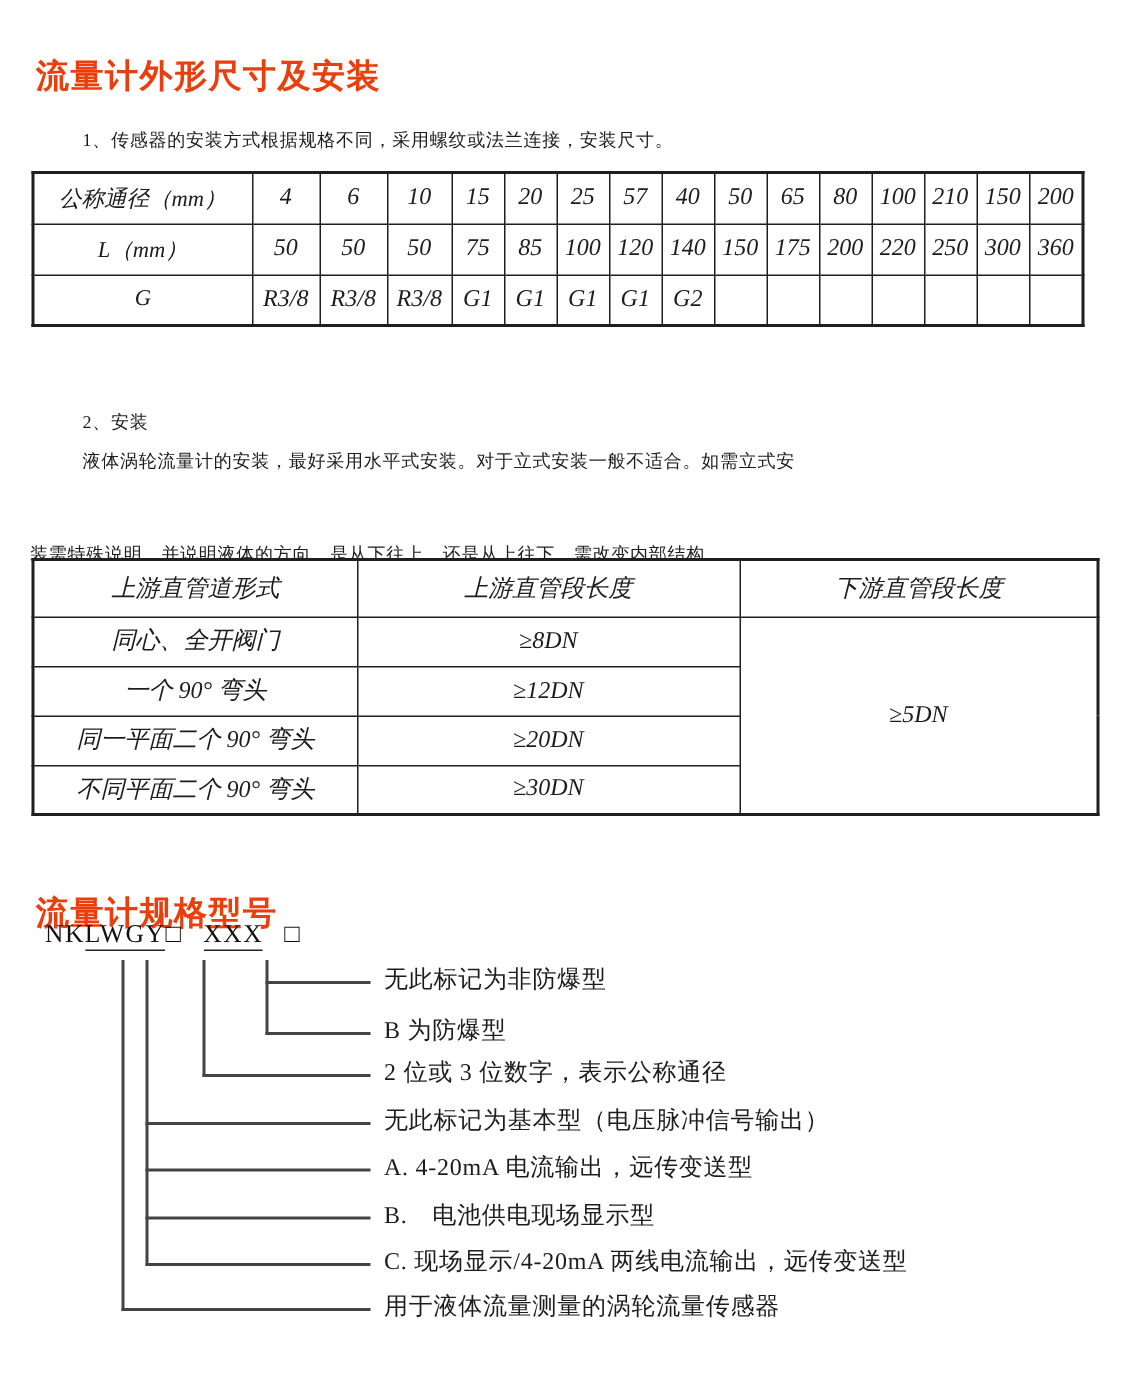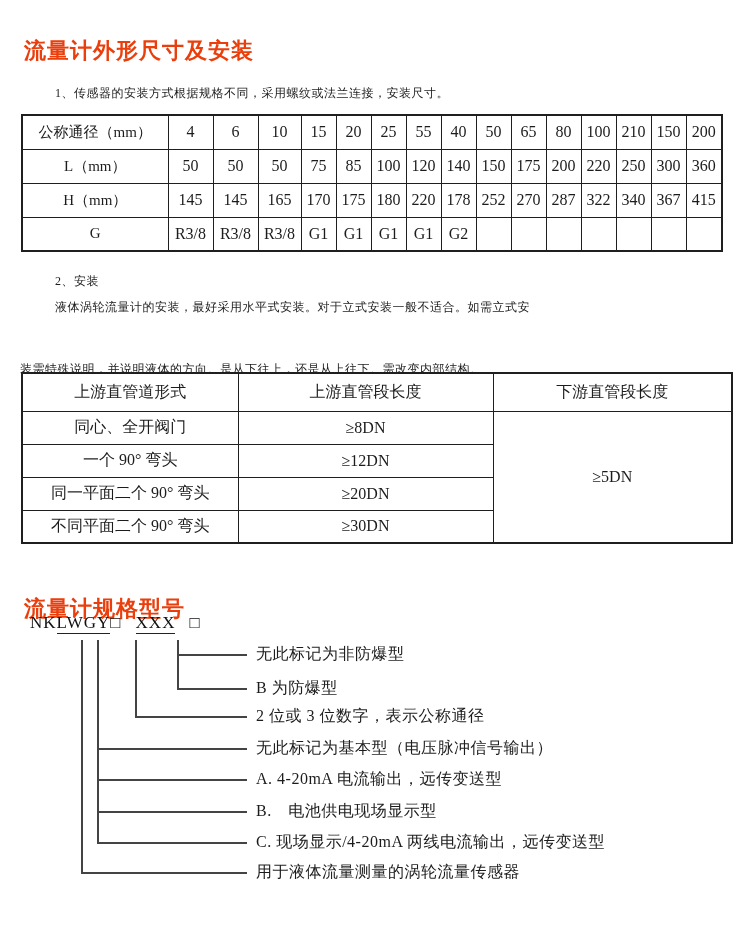--- a/index.html
+++ b/index.html
@@ -15,21 +15,21 @@
     font-size:22px; font-weight:700; color:#ea3e0c; letter-spacing:1px;
   }
   .h1 { top:36px; }
   .h2 { top:570px;margin-top:24px; }
   .body-text { position:absolute; font-size:12px; line-height:22px; color:#1c1c1c; letter-spacing:0.5px; }
   .p1 { left:55px; top:82px; }
   .sub2 { left:55px; top:270px; }
   .p2a { left:55px; top:296px; }
   .p2b { left:20px; top:338px;margin-top:20px; }
 
-  table { border-collapse:collapse; table-layout:fixed; position:absolute; background:#fff; }
+  table { border-collapse:collapse; table-layout:fixed; position:absolute; background:#fff;font-style:italic; }
   td { border:1px solid #1f1f1f; text-align:center; vertical-align:middle; font-size:16px; color:#1c1c1c; overflow:hidden; white-space:nowrap; }
   .dim-table { left:21px; top:114px; width:702px; border:2px solid #1f1f1f; }
   .dim-table td { height:34px; }
   .dim-table td.rowlabel { font-size:15px; }
   .pipe-table { left:21px; top:372px; width:710px; border:2px solid #1f1f1f; }
   .pipe-table td.hdr { height:38px; }
   .pipe-table td { height:33px; }
 
   .model-code { position:absolute; left:30px; top:613px; font-size:17px; letter-spacing:1px; color:#111; white-space:nowrap; }
   .model-code .u { border-bottom:1px solid #222; padding-bottom:1px; }
@@ -69,21 +69,21 @@
     </colgroup>
     <tbody>
         <tr>
       <td class="rowlabel">公称通径（mm）</td>
       <td>4</td>
       <td>6</td>
       <td>10</td>
       <td>15</td>
       <td>20</td>
       <td>25</td>
-      <td>55</td>
+      <td>57</td>
       <td>40</td>
       <td>50</td>
       <td>65</td>
       <td>80</td>
       <td>100</td>
       <td>210</td>
       <td>150</td>
       <td>200</td>
     </tr>
     <tr>
@@ -96,38 +96,20 @@
       <td>100</td>
       <td>120</td>
       <td>140</td>
       <td>150</td>
       <td>175</td>
       <td>200</td>
       <td>220</td>
       <td>250</td>
       <td>300</td>
       <td>360</td>
-    </tr>
-    <tr>
-      <td class="rowlabel">H（mm）</td>
-      <td>145</td>
-      <td>145</td>
-      <td>165</td>
-      <td>170</td>
-      <td>175</td>
-      <td>180</td>
-      <td>220</td>
-      <td>178</td>
-      <td>252</td>
-      <td>270</td>
-      <td>287</td>
-      <td>322</td>
-      <td>340</td>
-      <td>367</td>
-      <td>415</td>
     </tr>
     <tr>
       <td class="rowlabel">G</td>
       <td>R3/8</td>
       <td>R3/8</td>
       <td>R3/8</td>
       <td>G1</td>
       <td>G1</td>
       <td>G1</td>
       <td>G1</td>

